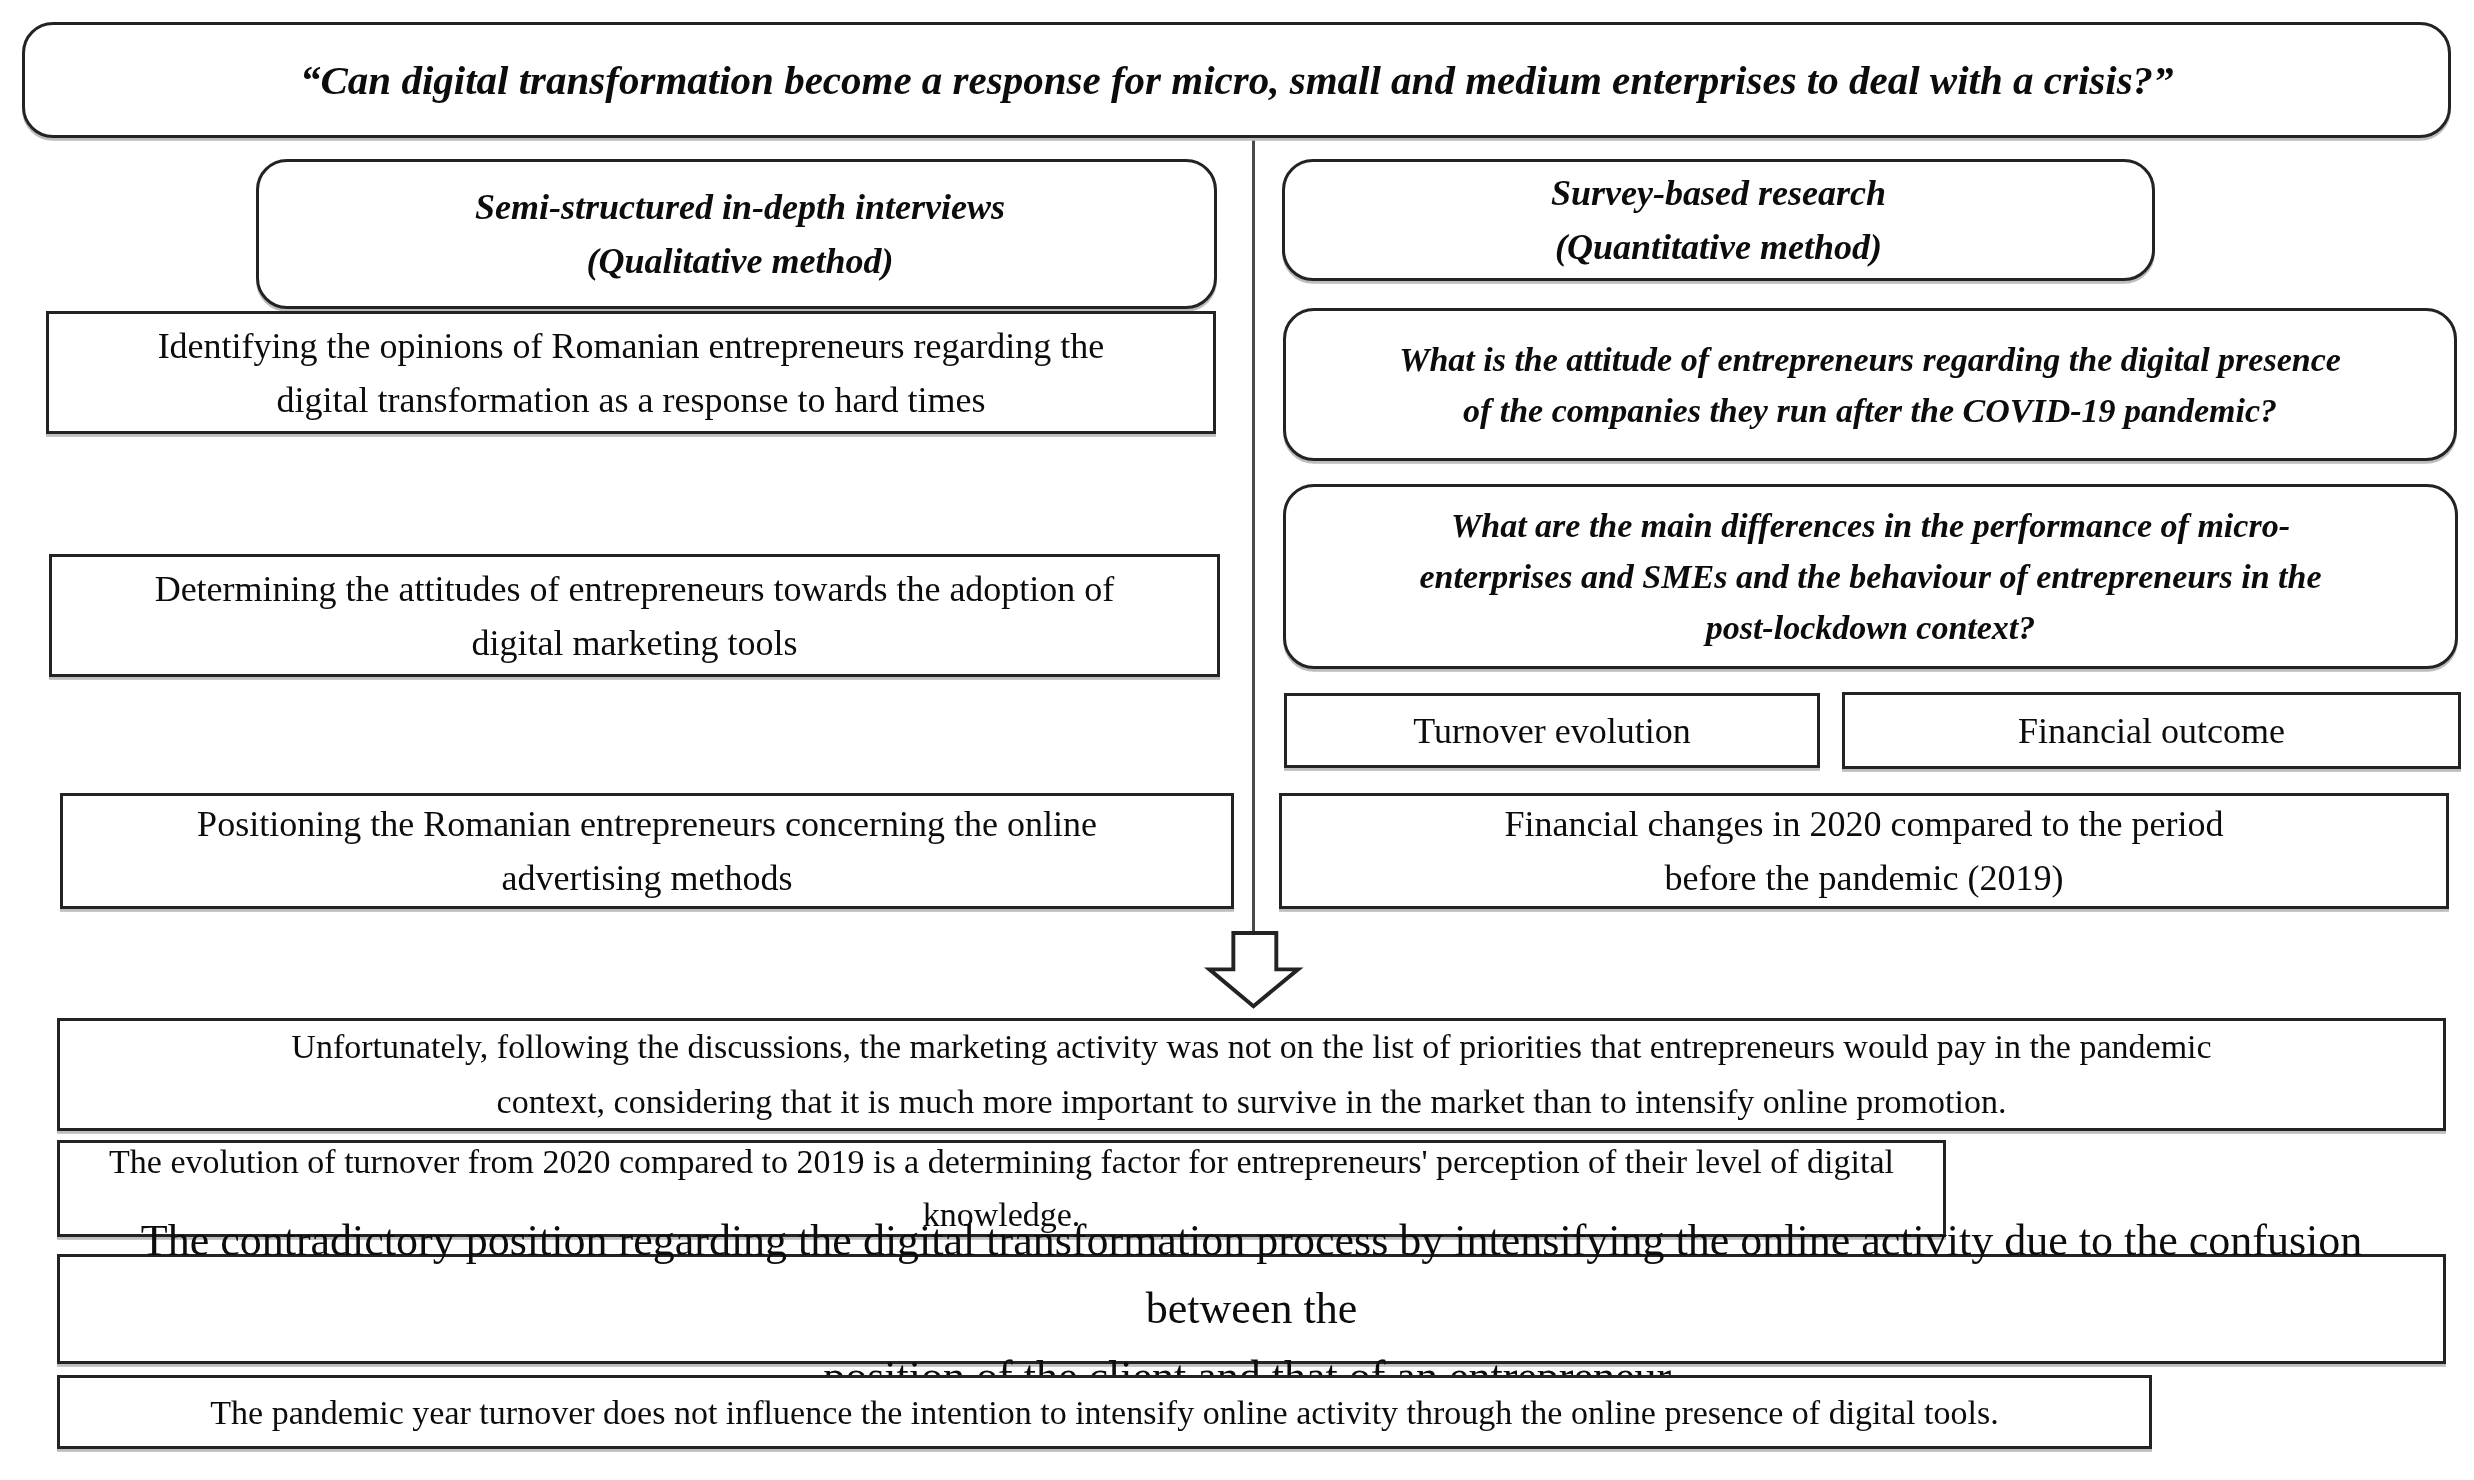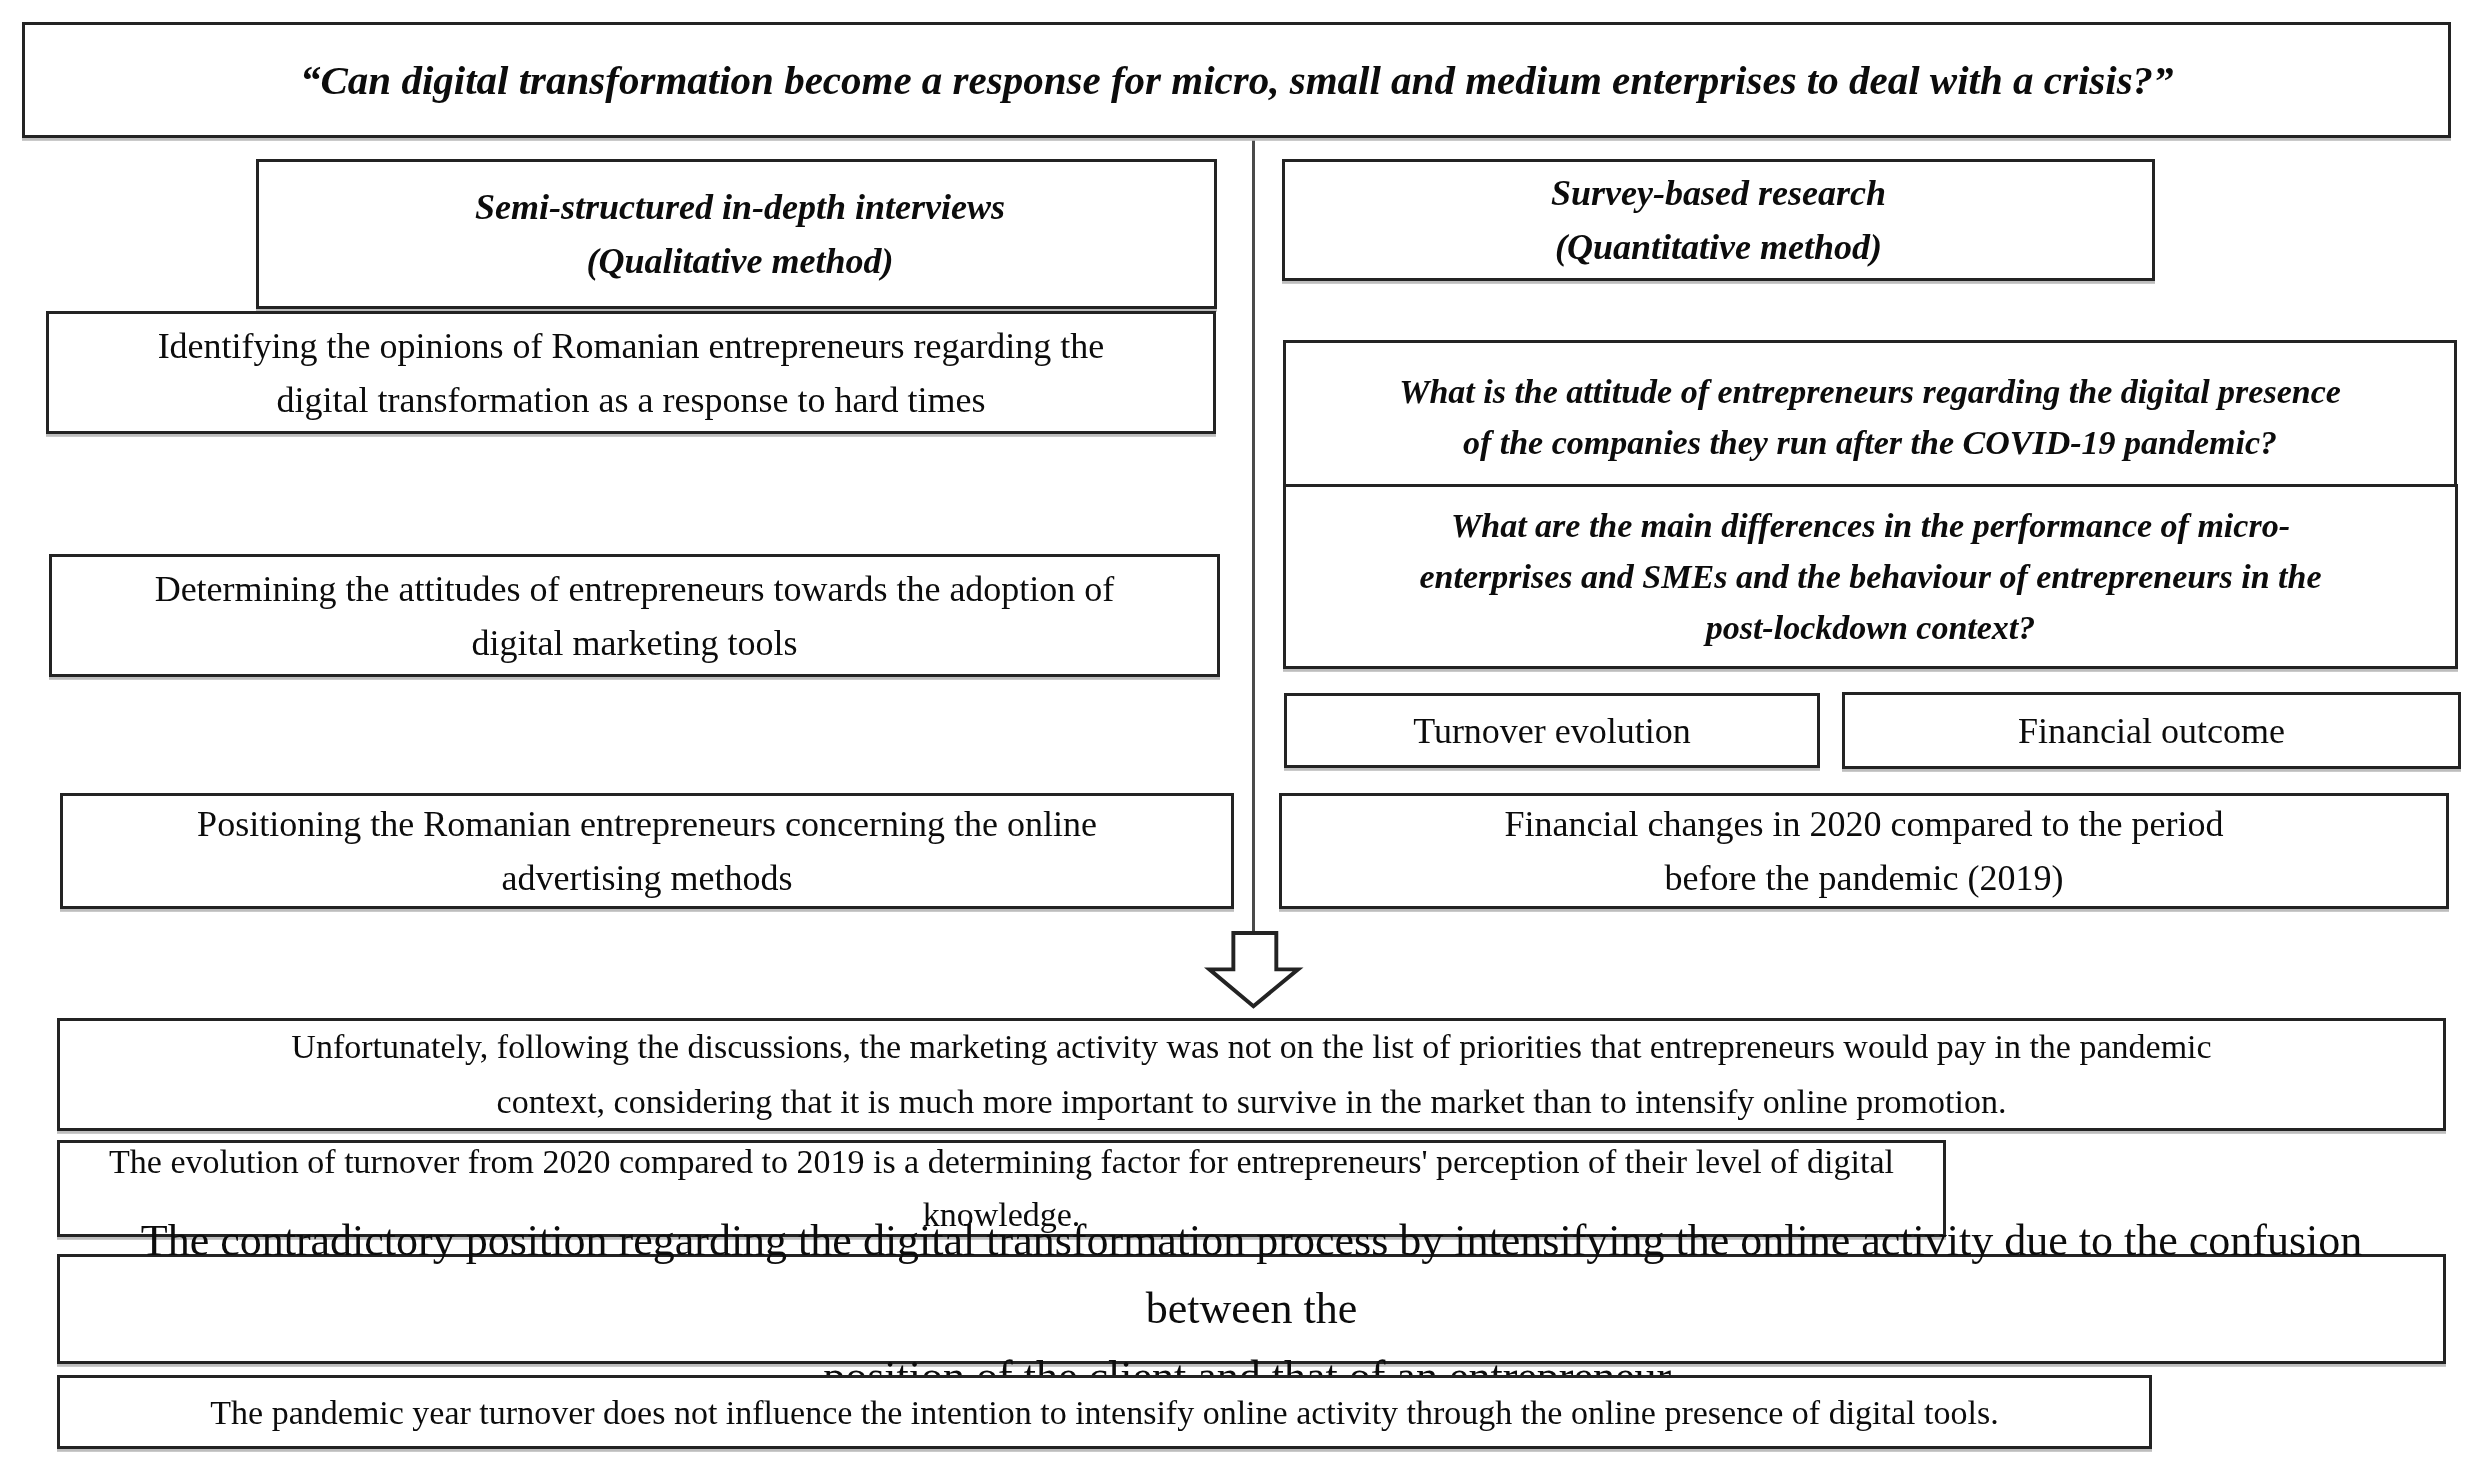--- a/index.html
+++ b/index.html
@@ -27,26 +27,27 @@
     justify-content: center;
     text-align: center;
     white-space: pre-line;
     font-size: 36px;
     line-height: 1.5;
     padding: 0 17px;
   }
   .bi {
     font-weight: bold;
     font-style: italic;
+    border-radius: 31px;
   }
   .title-box   { left: 22.3px;   top: 22.3px;   width: 2429px; height: 116px; font-size: 41px; }
   .lhdr        { left: 256px;  top: 159px;  width: 961px; height: 150px; padding-left: 24px; }
   .rhdr        { left: 1282px; top: 159px;  width: 873px; height: 122px; text-align: center; }
   .lbox1       { left: 46px;   top: 311px;  width: 1170px; height: 123px; }
-  .rbox1       { left: 1283px; top: 308px;  width: 1174px; height: 153px; font-size: 34px; margin-top: 32px; }
+  .rbox1       { left: 1283px; top: 308px;  width: 1174px; height: 153px; font-size: 34px; }
   .lbox2       { left: 49px;   top: 554px;  width: 1171px; height: 123px; }
   .rbox2       { left: 1283px; top: 484px;  width: 1175px; height: 185px; font-size: 34px; }
   .turnover    { left: 1284px; top: 693px; width: 536px;  height: 75px; }
   .finoutcome  { left: 1842px; top: 692px; width: 619px; height: 77px; }
   .lbox3       { left: 60px;  top: 793px; width: 1174px; height: 116px; }
   .rbox3       { left: 1279px; top: 793px; width: 1170px; height: 116px; }
   .fbox1       { left: 57px;  top: 1018px; width: 2389px; height: 113px; font-size: 34px; line-height: 1.6; }
   .fbox2       { left: 57px;  top: 1140px; width: 1889px; height: 97px; font-size: 34px; line-height: 1.55; }
   .fbox3       { left: 57px;  top: 1254px; width: 2389px; height: 110px; font-size: 44px; line-height: 1.55; }
   .fbox4       { left: 57px;  top: 1375px; width: 2095px; height: 74px; font-size: 34px; }

